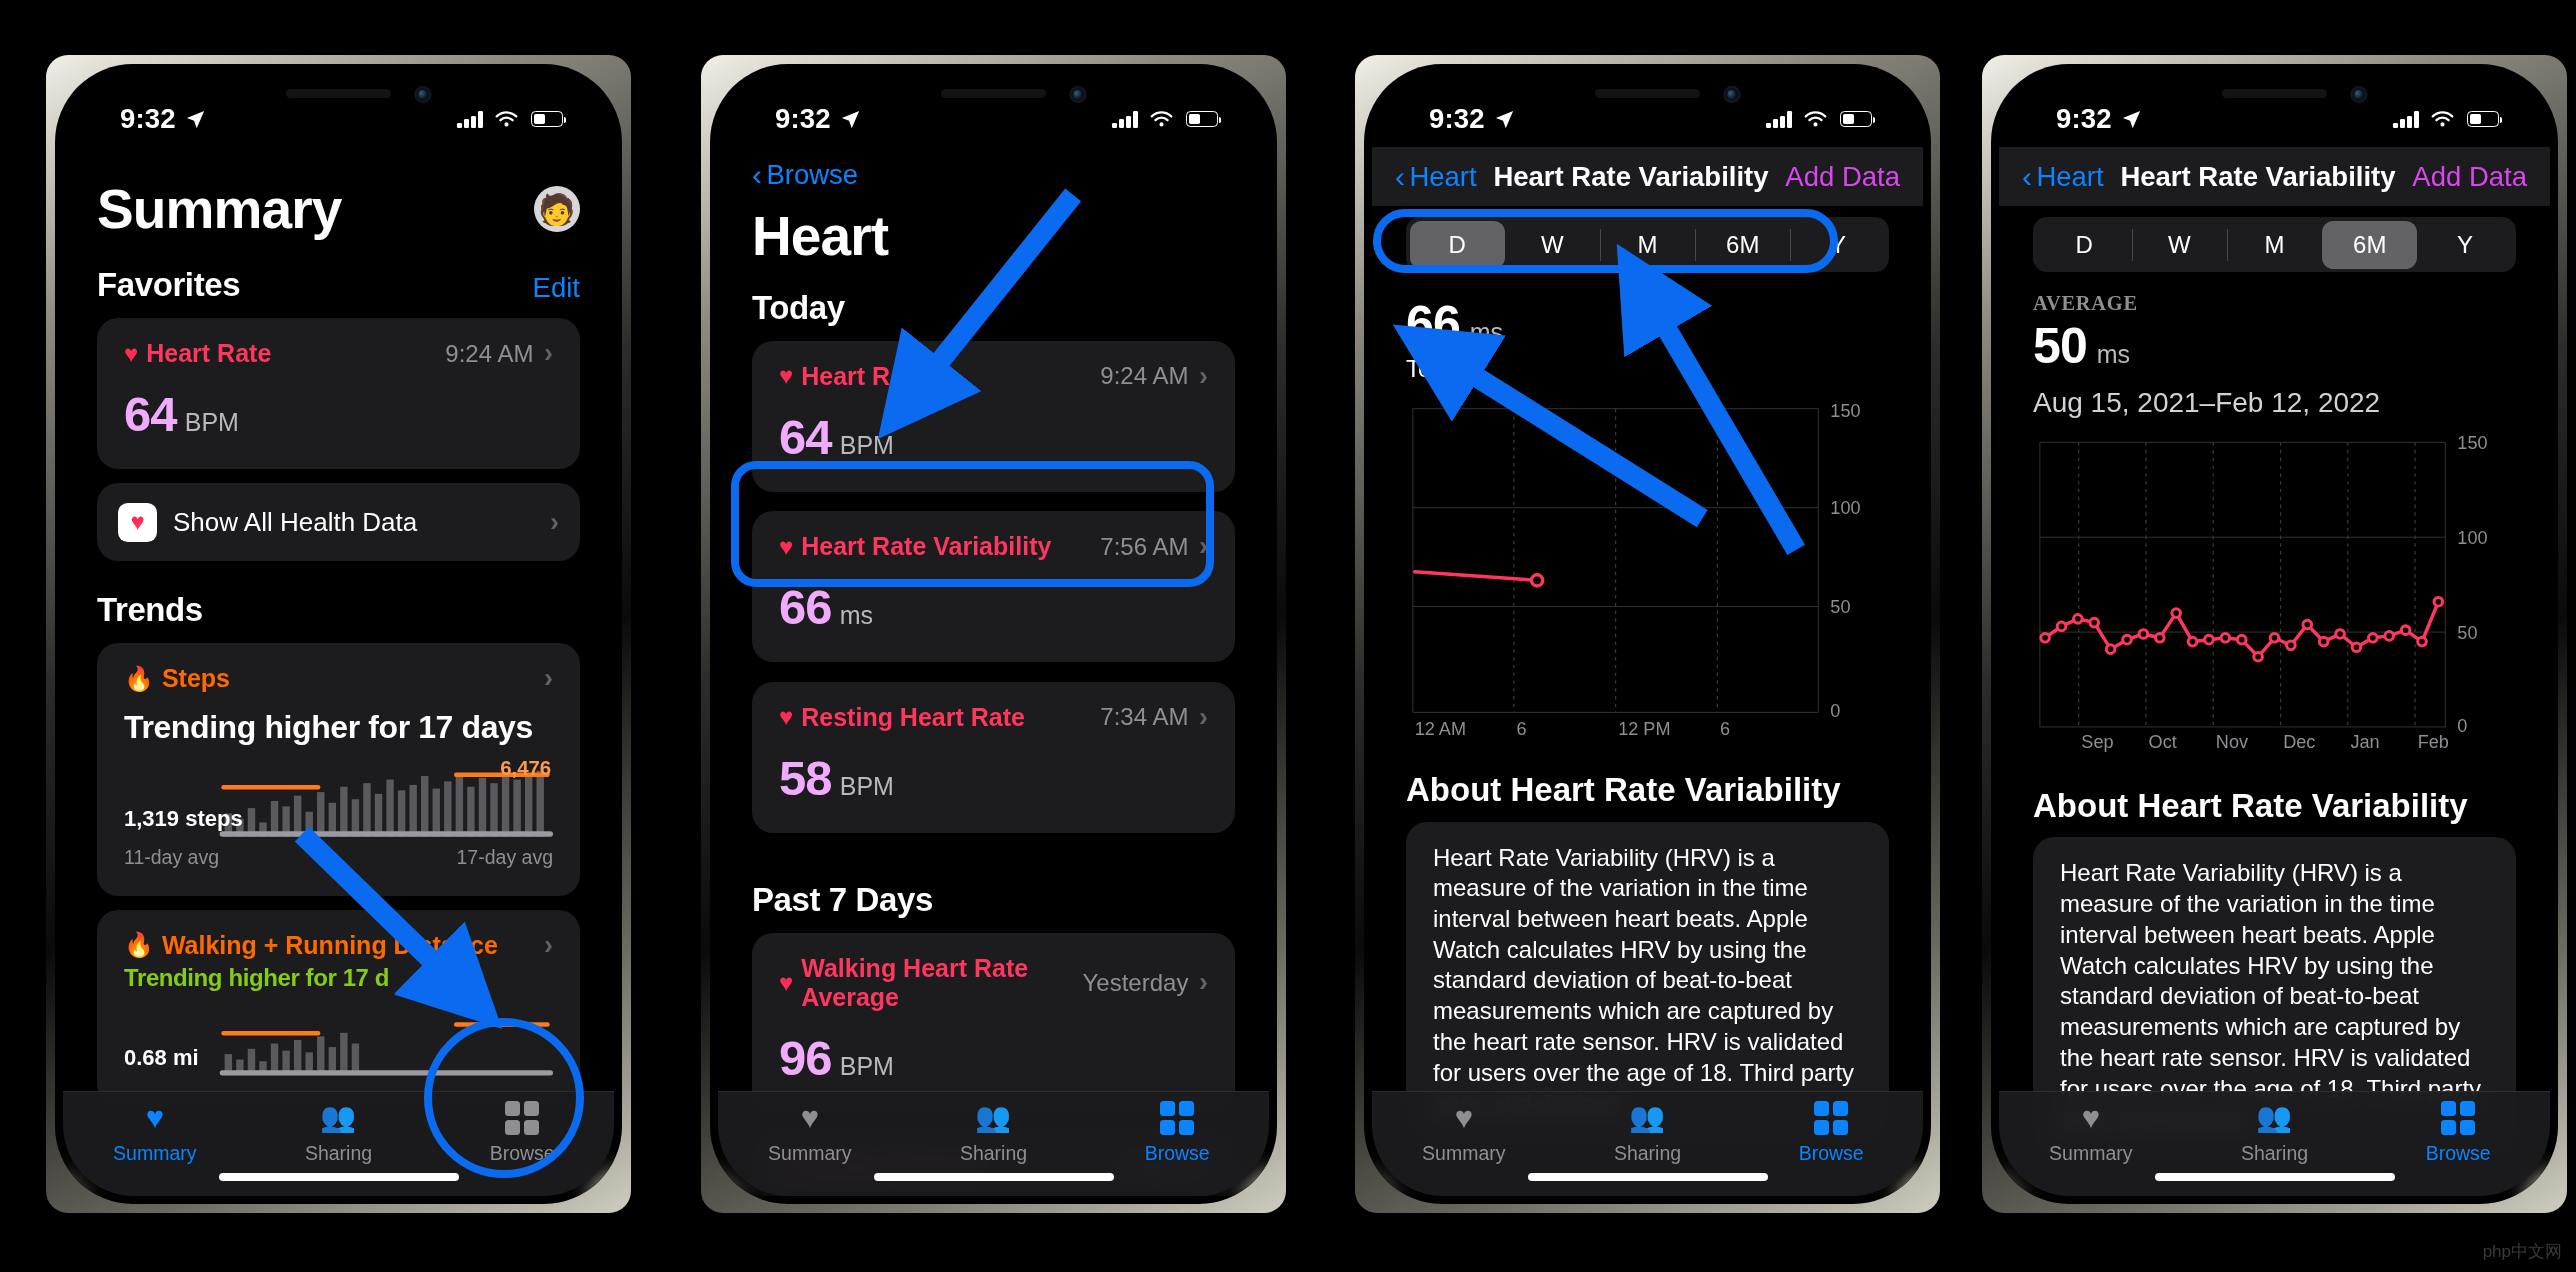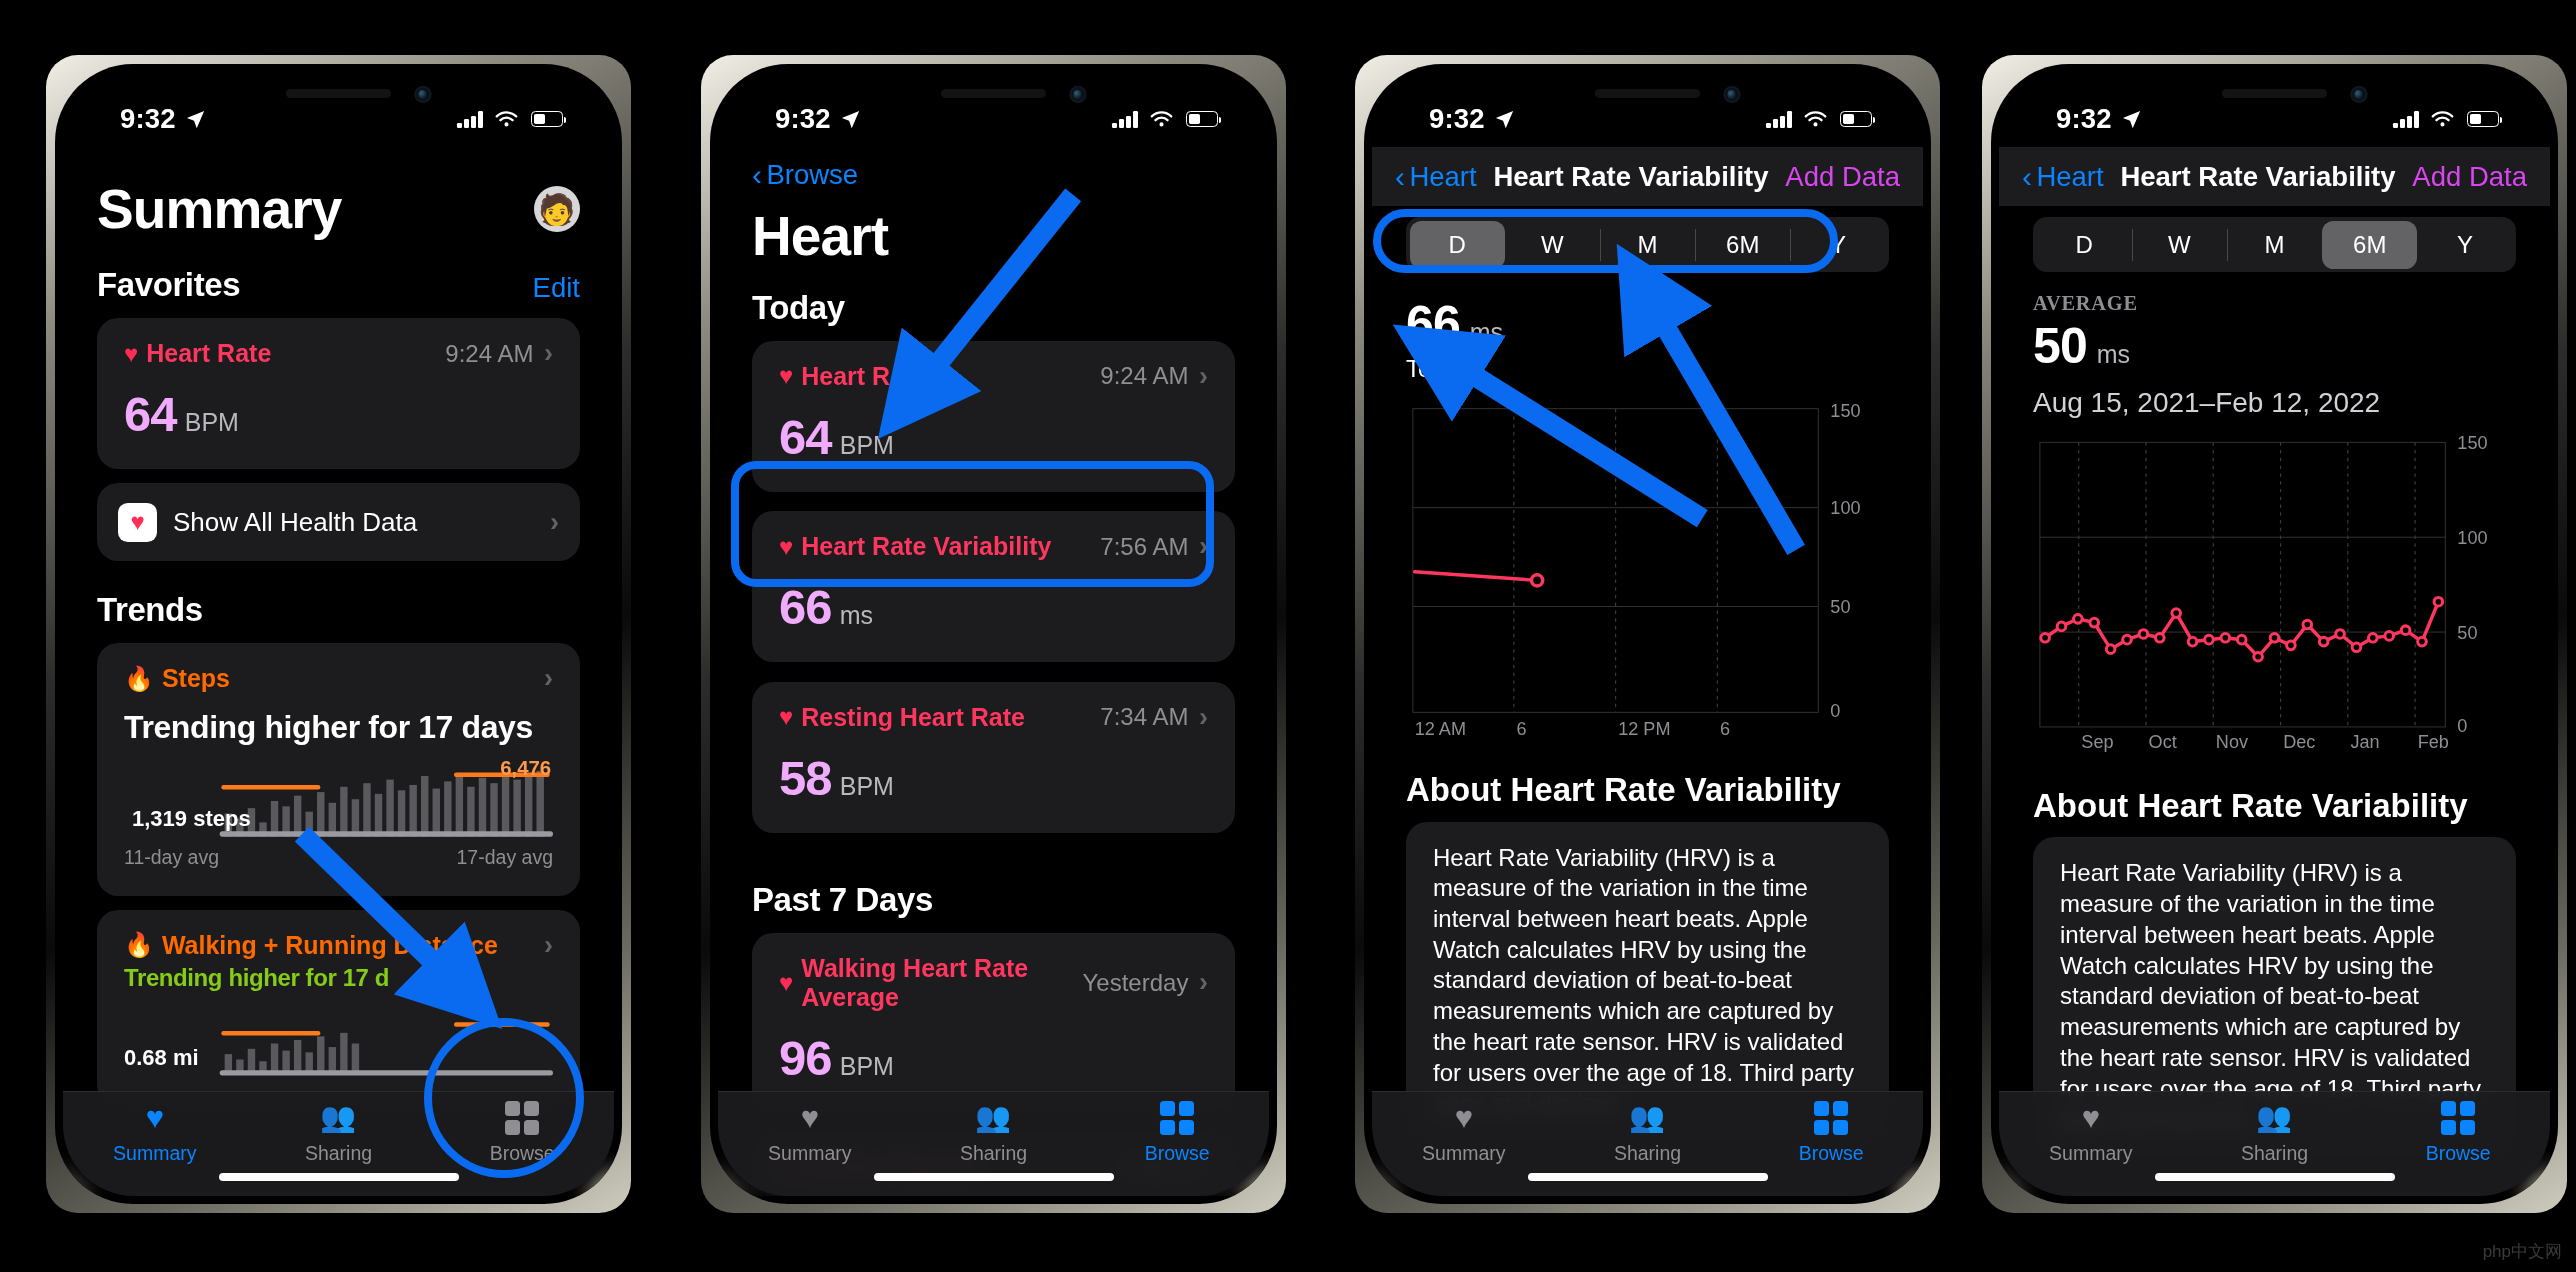--- a/index.html
+++ b/index.html
@@ -5,21 +5,21 @@
   * { box-sizing: border-box; margin:0; padding:0; }
   html,body { background:#000; }
   body {
     width:2576px; height:1272px; position:relative; overflow:hidden;
     font-family:"Liberation Sans", sans-serif;
     -webkit-font-smoothing:antialiased;
   }
   .stage { position:absolute; inset:0; background:#000; }
 
   
-  .phone { position:absolute; width:585px; height:1158px; border-radius:32px;
+  .phone { position:absolute; width:585px; height:1158px; border-radius:22px;
            background:linear-gradient(150deg,#f2f0e6 0%, #8d8b80 18%, #2c2c2a 42%, #0a0a0a 60%, #6b6a60 82%, #cfcdbf 100%);
            padding:9px; }
   .phone-inner { width:100%; height:100%; border-radius:78px; background:#000;
                  position:relative; overflow:hidden; }
   .screen { position:absolute; inset:8px; border-radius:71px; background:#000; overflow:hidden; }
 
   #p1 { left:46px; top:55px; }
   #p2 { left:701px; top:55px; }
   #p3 { left:1355px; top:55px; }
   #p4 { left:1982px; top:55px; }
@@ -240,21 +240,21 @@
                     <rect x="458" y="14" width="9" height="72"></rect>
                       <rect x="472" y="22" width="9" height="64"></rect>
                     <rect x="486" y="18" width="9" height="68"></rect>
                       <rect x="500" y="12" width="9" height="74"></rect>
                   </g>
                   <rect x="118" y="28" width="120" height="5" fill="#ff7a1a" rx="2.5"></rect>
                   <rect x="400" y="14" width="116" height="5" fill="#ff7a1a" rx="2.5"></rect>
                   <rect x="116" y="80" width="404" height="6" fill="#9a9aa0" rx="3"></rect>
                 </svg>
                 <div style="position:absolute;right:1.8px;top:-3.5px;font-size:20.4px;color:#ff9a4d;font-weight:600;">6,476</div>
-                <div style="position:absolute;left:8px;top:46px;font-size:22px;color:#fff;font-weight:600;">1,319 steps</div>
+                <div style="position:absolute;left:0;top:46px;font-size:22px;color:#fff;font-weight:600;">1,319 steps</div>
               </div>
               <div style="display:flex;justify-content:space-between;margin-top:3.5px;font-size:19.5px;color:#8e8e93;">
                 <span>11-day avg</span>
                 <span>17-day avg</span>
               </div>
             </div>
 
             <div class="card">
               <div class="card-row">
                 <div class="card-title orange">

